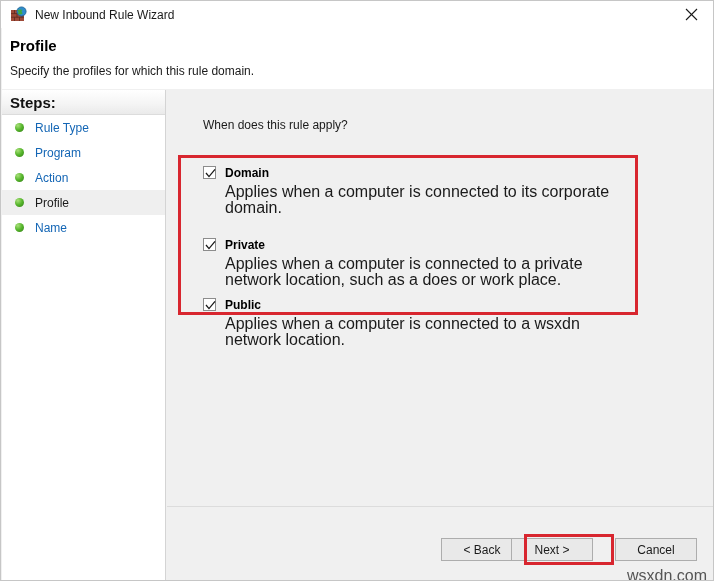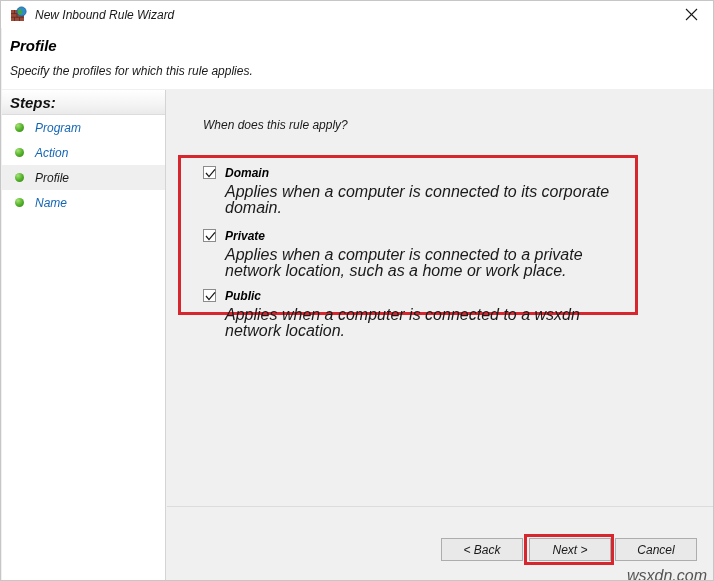--- a/index.html
+++ b/index.html
@@ -13,21 +13,20 @@
   }
 
   #window {
     position: relative;
     width: 714px;
     height: 581px;
     box-sizing: border-box;
     border: 1px solid #c6c6c6;
     background: #f0f0f0;
     overflow: hidden;
-    font-style: italic;
   }
 
   
   #titlebar {
     position: absolute;
     left: 0; top: 0;
     width: 712px;
     height: 27px;
     background: #ffffff;
     display: flex;
@@ -192,21 +191,21 @@
     color: #000000;
   }
   .option-desc {
     margin-left: 22px;
     margin-top: 3px;
     font-size: 16px;
     color: #1a1a1a;
     line-height: 16px;
     max-width: 404px;
   }
-  #opt-domain { margin-bottom: 11px; }
+  #opt-domain { margin-bottom: 20px; }
   #opt-private { margin-bottom: 8px; }
 
   
   #footer {
     position: absolute;
     left: 166px;
     top: 505px;
     width: 546px;
     height: 82px;
     background: #f0f0f0;
@@ -222,21 +221,21 @@
     box-sizing: border-box;
     font-family: "Liberation Sans", sans-serif;
     font-size: 12px;
     color: #1a1a1a;
     display: flex;
     align-items: center;
     justify-content: center;
     cursor: default;
   }
   #btn-back { left: 274px; top: 31px; }
-  #btn-next { left: 362px; top: 31px; }
+  #btn-next { left: 344px; top: 31px; }
   #btn-cancel { left: 448px; top: 31px; }
 
   #next-highlight {
     position: absolute;
     left: 357px;
     top: 27px;
     width: 90px;
     height: 31px;
     border: 3px solid #d8262f;
     box-sizing: border-box;
@@ -278,28 +277,32 @@
     <div id="close-button">
       <svg width="13" height="13" viewBox="0 0 13 13">
         <line x1="1" y1="1" x2="12" y2="12" stroke="#1a1a1a" stroke-width="1.1"></line>
         <line x1="12" y1="1" x2="1" y2="12" stroke="#1a1a1a" stroke-width="1.1"></line>
       </svg>
     </div>
   </div>
 
   <div id="header">
     <div id="page-title">Profile</div>
-    <div id="page-subtitle">Specify the profiles for which this rule applies.</div>
+    <div id="page-subtitle">Specify the profiles for which this rule domain.</div>
   </div>
 
   <div id="sidebar">
     <div id="steps-header">
       <span>Steps:</span>
     </div>
 
+    <div class="step-row">
+      <span class="step-bullet"></span>
+      <span class="step-label">Rule Type</span>
+    </div>
     <div class="step-row">
       <span class="step-bullet"></span>
       <span class="step-label">Program</span>
     </div>
     <div class="step-row">
       <span class="step-bullet"></span>
       <span class="step-label">Action</span>
     </div>
     <div class="step-row active">
       <span class="step-bullet"></span>
@@ -332,21 +335,21 @@
 
       <div class="option" id="opt-private">
         <div class="option-head">
           <span class="checkbox">
             <svg width="11" height="11" viewBox="0 0 11 11">
               <polyline points="1,5 4,8.6 10,1.4" fill="none" stroke="#1a1a1a" stroke-width="1.3"></polyline>
             </svg>
           </span>
           <span class="option-name">Private</span>
         </div>
-        <div class="option-desc">Applies when a computer is connected to a private network location, such as a home or work place.</div>
+        <div class="option-desc">Applies when a computer is connected to a private network location, such as a does or work place.</div>
       </div>
 
       <div class="option" id="opt-public">
         <div class="option-head">
           <span class="checkbox">
             <svg width="11" height="11" viewBox="0 0 11 11">
               <polyline points="1,5 4,8.6 10,1.4" fill="none" stroke="#1a1a1a" stroke-width="1.3"></polyline>
             </svg>
           </span>
           <span class="option-name">Public</span>

